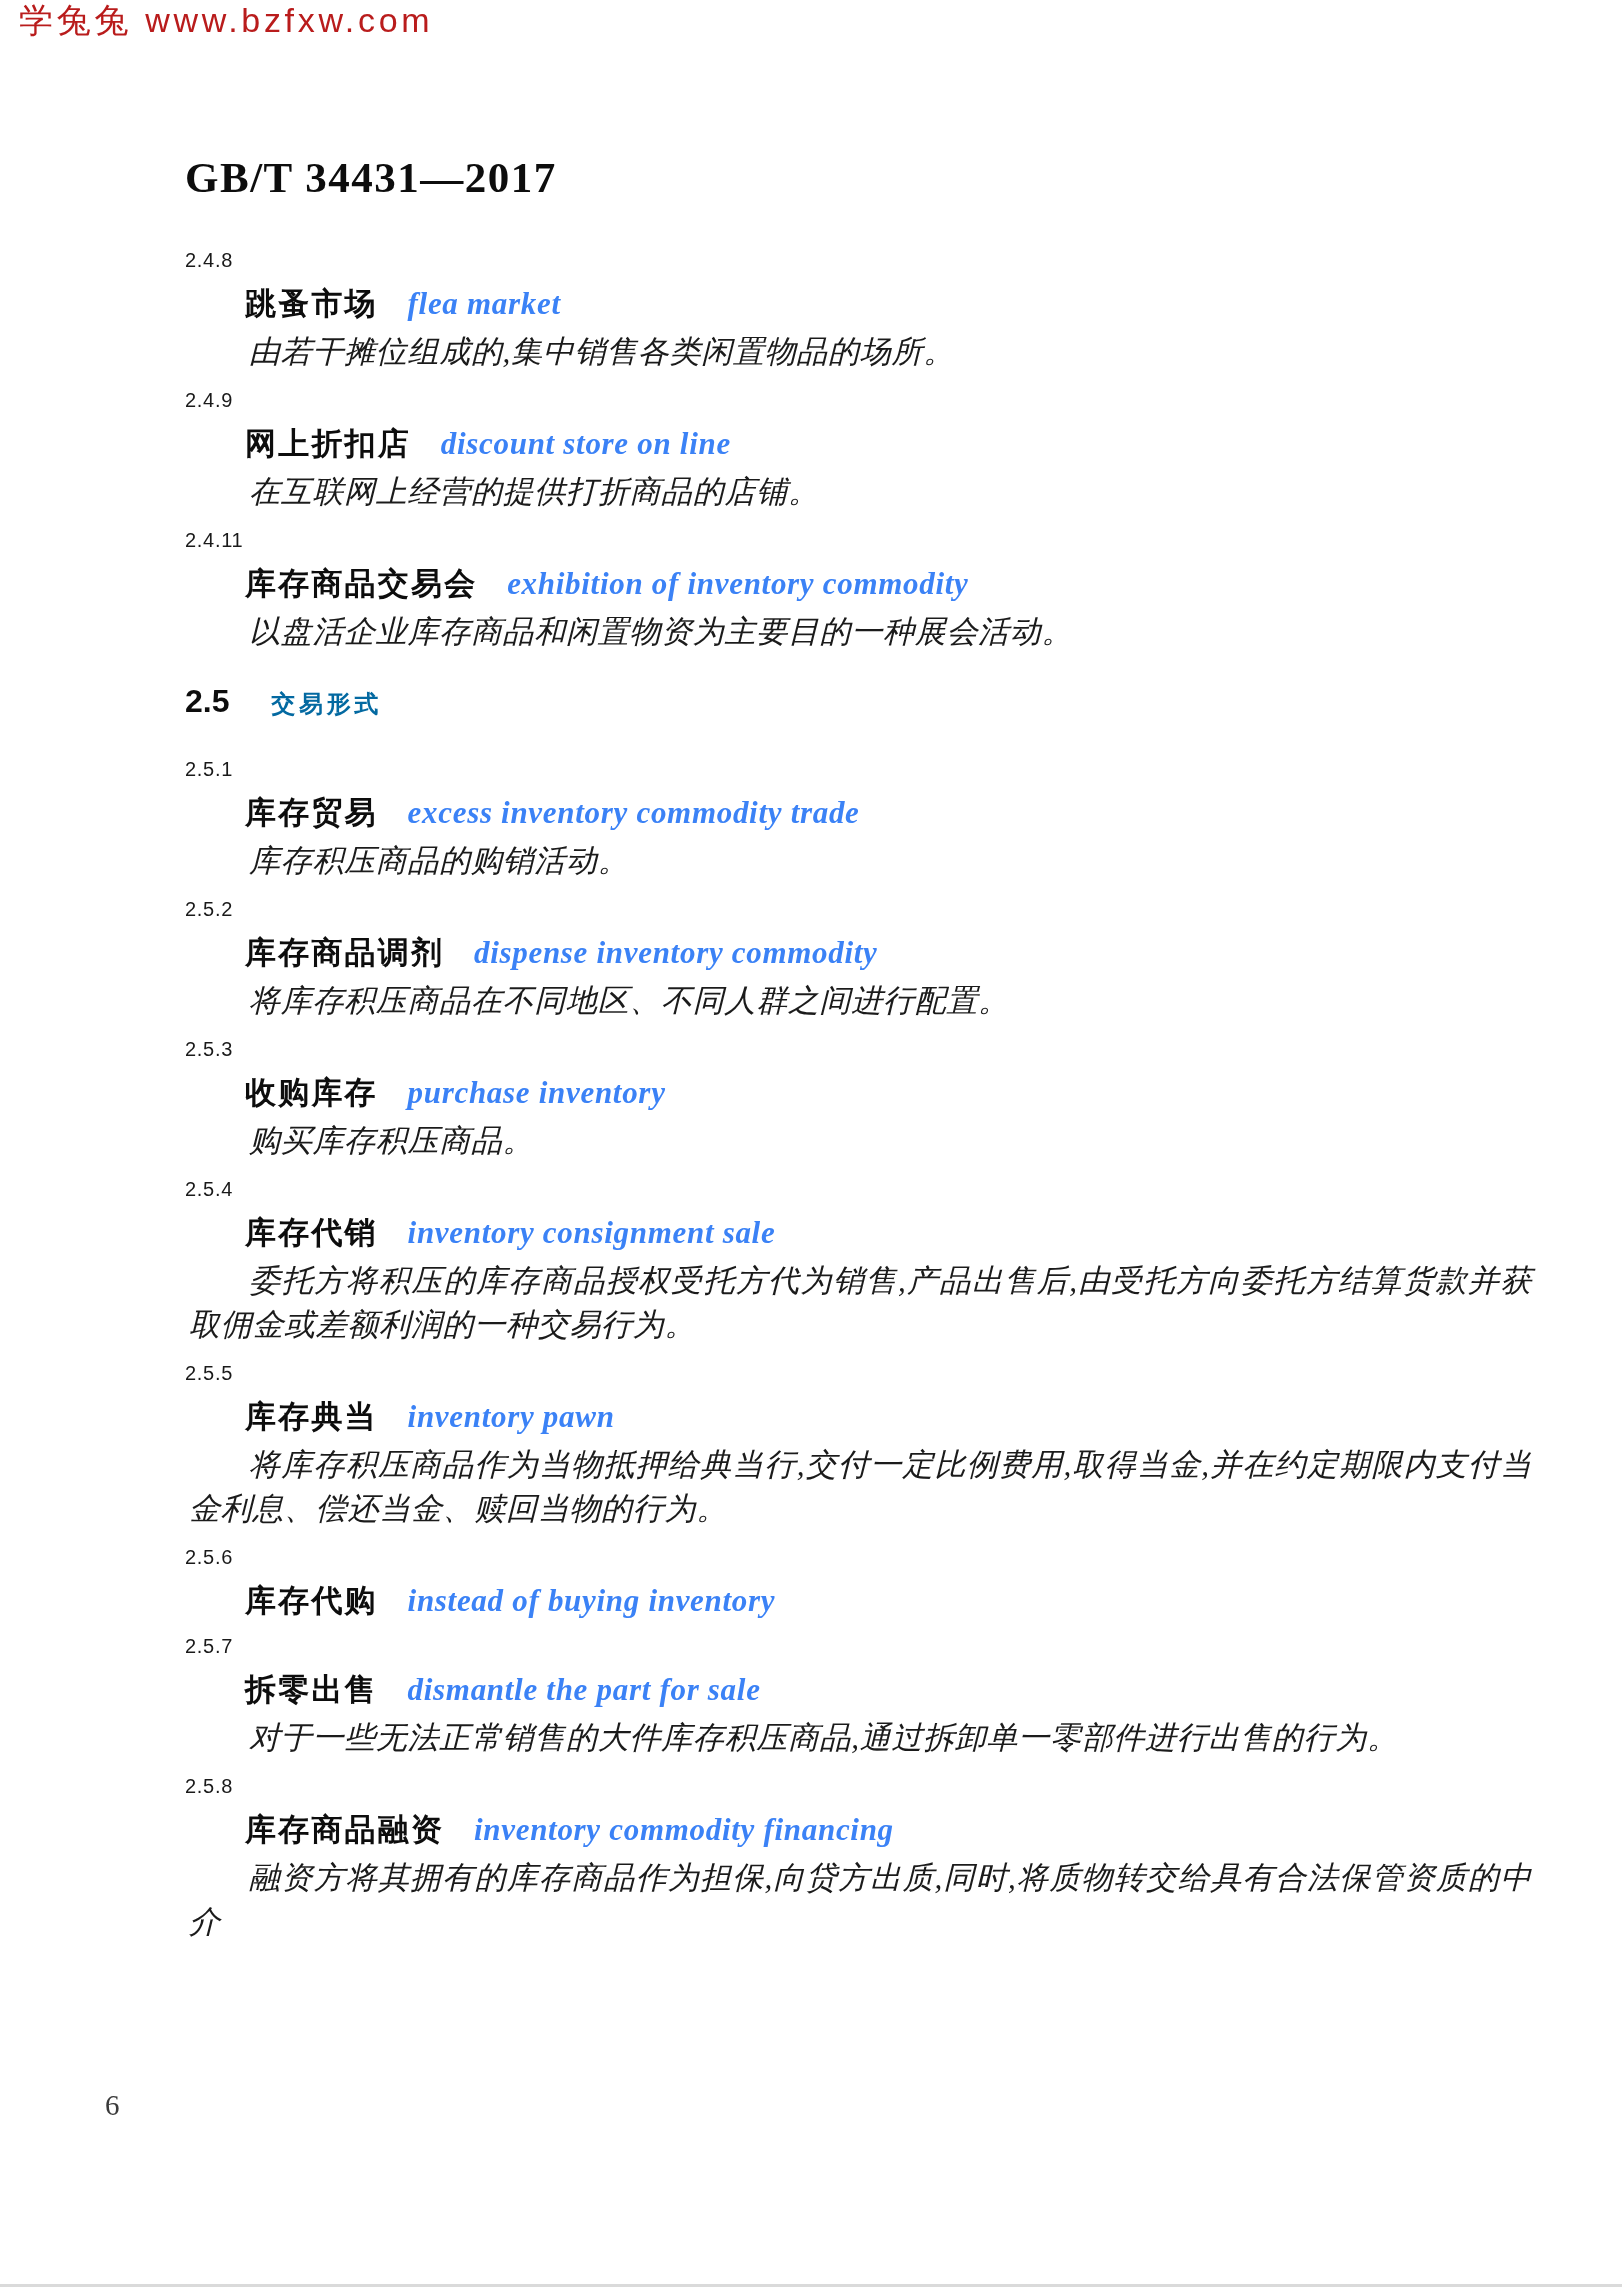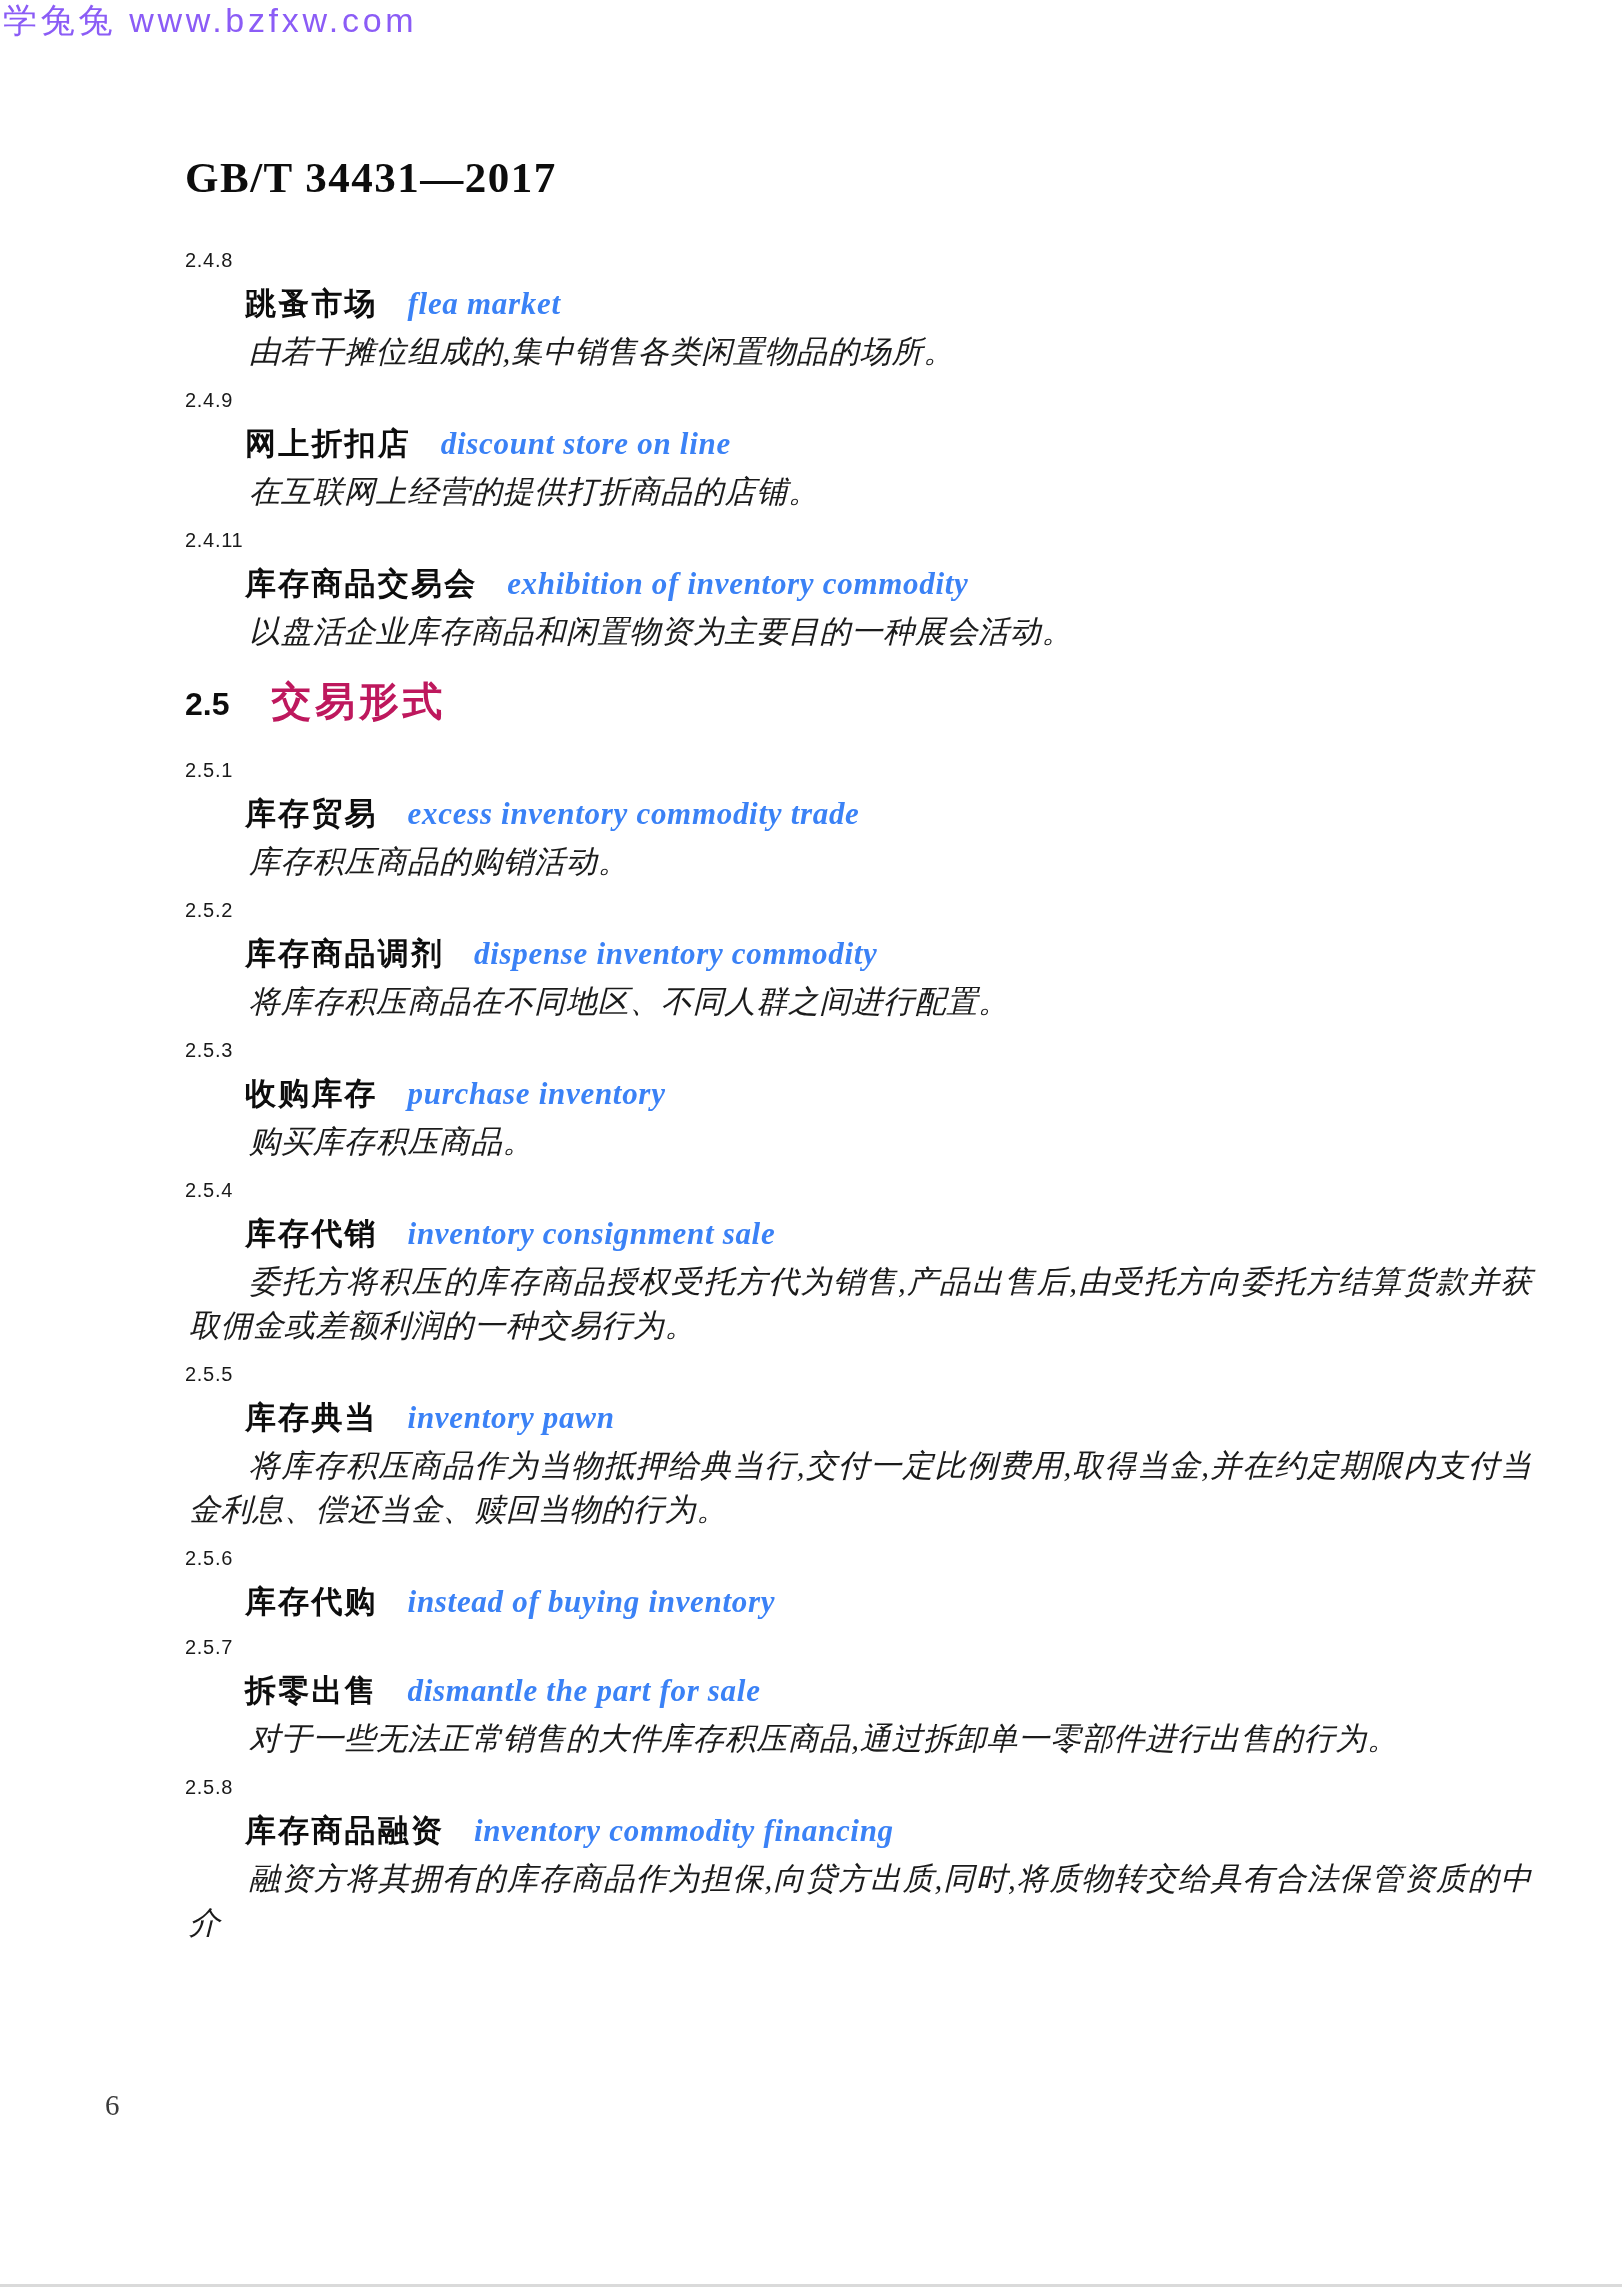--- a/index.html
+++ b/index.html
@@ -7,23 +7,23 @@
     width: 1622px; height: 2295px;
     background: #ffffff;
     position: relative;
     font-family: "Liberation Serif", serif;
     color: #161616;
     overflow: hidden;
   }
   .page { position: absolute; inset: 0; }
 
   .watermark {
-    position: absolute; left: 3px; top: 0px;
+    position: absolute; left: 19px; top: 0px;
     font-size: 34px; line-height: 41px;
-    color: #8b5cf6;
+    color: #b91c1c;
     font-family: "Liberation Sans", sans-serif;
     letter-spacing: 3.7px;
     white-space: nowrap;
     text-align: right;
   }
 
   .doc-number {
     position: absolute; left: 185px; top: 156px;
     font-size: 43px; line-height: 44px;
     font-weight: 700;
@@ -83,23 +83,23 @@
     font-weight: 700;
   }
   .heading-number {
     font-family: "Liberation Sans", sans-serif;
     font-size: 32px;
     margin-right: 34px;
     color: #0d0d0d;
   }
   .heading-title {
     font-family: "Liberation Sans", sans-serif;
-    font-size: 40px;
+    font-size: 24px;
     letter-spacing: 3.7px;
-    color: #be185d;
+    color: #0369a1;
   }
 
   .page-number {
     position: absolute; left: 105px; top: 2083px;
     font-size: 29px; line-height: 44px;
     color: #3a3a3a;
   }
 
   .bottom-rule {
     position: absolute; left: 0; top: 2284px;

